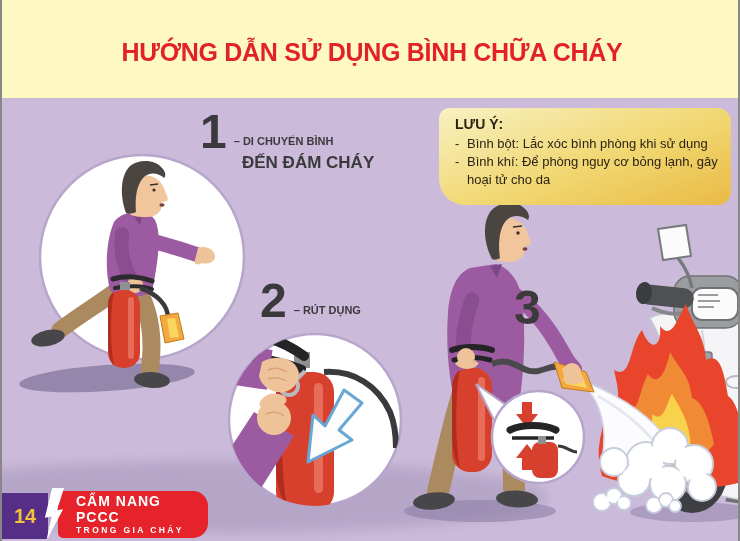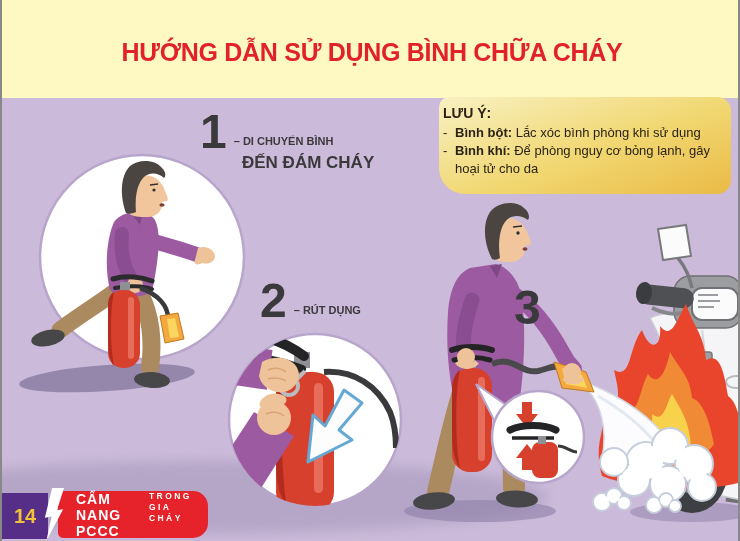--- a/index.html
+++ b/index.html
@@ -11,31 +11,31 @@
     position:absolute; top:38px; left:0; width:740px;
     text-align:center; font-size:25px; font-weight:700;
     letter-spacing:-0.3px; color:#e2222a;
   }
 
   
   .scene-svg { position:absolute; left:0; top:0; width:740px; height:541px; }
 
   
   .note-box {
-    position:absolute; left:437px; top:97px; width:292px; height:97px;
+    position:absolute; left:437px; top:108px; width:292px; height:97px;
     background:linear-gradient(160deg,#f8f1c2 0%,#f1d771 55%,#eaba45 100%);
     border-radius:10px 14px 14px 26px;
-    padding:8px 6px 6px 4px;
+    padding:8px 6px 6px 16px;
     color:#2c2315;
   }
   .note-title { font-size:14px; font-weight:700; margin-bottom:3px; }
   .note-list { list-style:none; font-size:13px; line-height:18px; width:268px; }
   .note-item { position:relative; padding-left:12px; }
   .note-item .dash { position:absolute; left:0; top:0; }
-  .note-item .lead { font-weight:700; }
+  .note-item .lead { font-weight:400; }
 
   
   .step-label { position:absolute; color:#3a393b; }
   .step-row { display:flex; align-items:flex-end; gap:7px; }
   .step-num { font-size:48px; line-height:0.82; font-weight:700; }
   .step-text { font-size:11px; font-weight:700; padding-bottom:4px; white-space:nowrap; }
   .step-text2 { font-size:17px; font-weight:700; margin-top:2px;margin-left:42px; }
   .step-1 { left:198px; top:112px; }
   .step-2 { left:258px; top:281px; }
   .step-3 { left:512px; top:288px; }
@@ -43,21 +43,21 @@
   
   .footer { position:absolute; left:0; top:490px; width:740px; height:51px; }
   .page-num-block {
     position:absolute; left:0; top:3px; width:46px; height:46px;
     background:#562d87; display:flex; align-items:center; justify-content:center;
   }
   .page-num { color:#efc238; font-size:20px; font-weight:700; }
   .book-badge {
     position:absolute; left:56px; top:1px; width:150px; height:47px;
     background:#e6222b; border-radius:5px 15px 15px 5px;
-    display:flex; flex-direction:row; justify-content:center;
+    display:flex; flex-direction:column; justify-content:center;
     padding-left:18px; color:#ffffff;
   }
   .book-title { font-size:14px; font-weight:700; letter-spacing:1px; line-height:16px; }
   .book-subtitle { font-size:8.5px; font-weight:700; letter-spacing:2.4px; line-height:11px; }
   .bolt {
     position:absolute; left:40px; top:-2px; width:24px; height:53px;
     background:#ffffff;
     clip-path:polygon(42% 0, 92% 0, 62% 42%, 88% 40%, 18% 100%, 40% 54%, 12% 56%);
   }
 </style>

